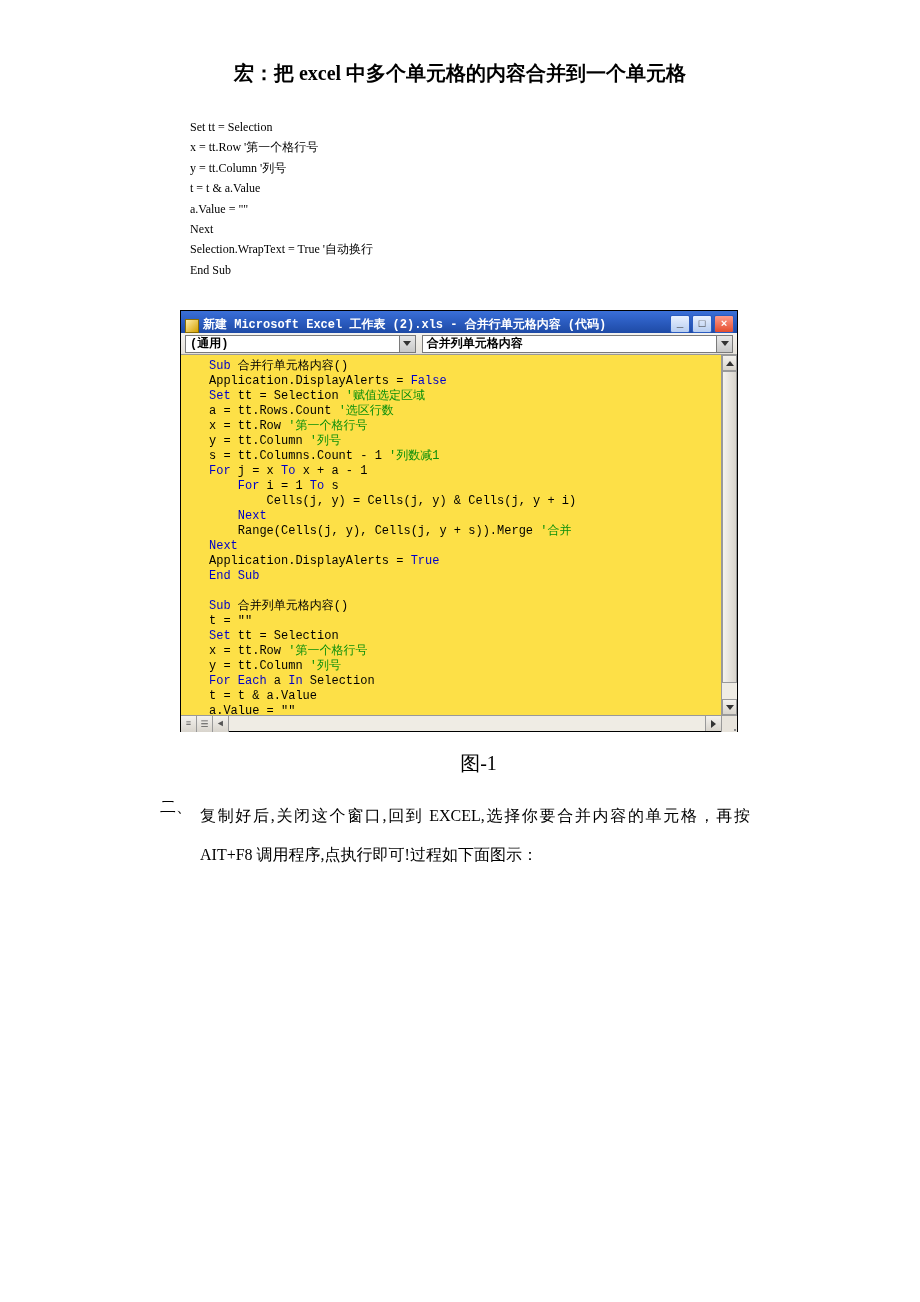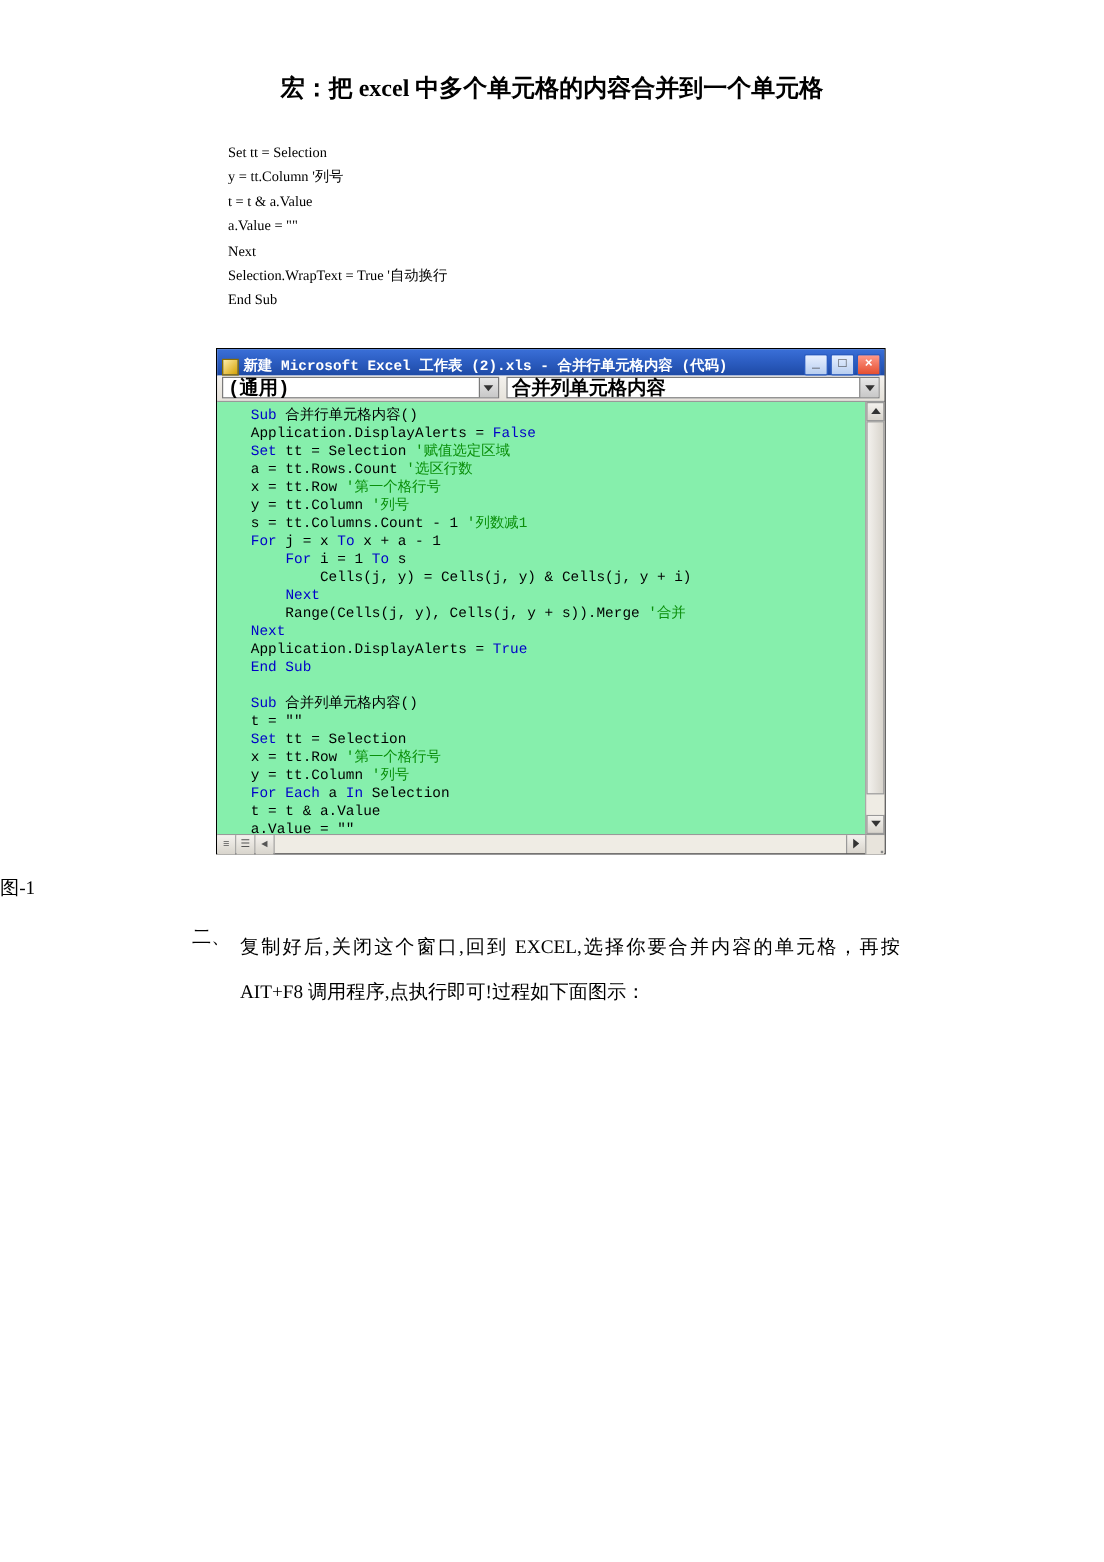--- a/index.html
+++ b/index.html
@@ -82,21 +82,21 @@
       align-items:center;
       padding: 0 4px;
       gap: 6px;
     }
     .combo {
       background:#fff;
       border:1px solid #7a7a7a;
       height:18px;
       display:flex;
       align-items:center;
-      font-size:16px;
+      font-size:12px;
       font-weight:bold;
       position:relative;
     }
     .combo.left { width: 240px; padding-left:4px; }
     .combo.right { width: 324px; padding-left:4px; }
     .combo-arrow {
       position:absolute; right:0; top:0; bottom:0;
       width:16px;
       background:linear-gradient(to bottom,#e8e8e8,#c8c8c8);
       border-left:1px solid #7a7a7a;
@@ -105,21 +105,21 @@
     .combo-arrow::after{
       content:""; width:0;height:0;border-left:4px solid transparent;border-right:4px solid transparent;border-top:5px solid #333;
     }
     .code-area-wrap {
       position:relative;
       height: 360px;
       display:flex;
     }
     .code-body {
       flex:1;
-      background:#86efac;
+      background:#fde047;
       font-family: "SimSun","Courier New",monospace;
       font-size:12px;
       line-height:1.25;
       padding: 4px 0 0 28px;
       overflow:hidden;
       white-space:pre;
     }
     .kw { color:#0000c8; }
     .cm { color:#0a8f0a; }
     .vscroll {
@@ -145,23 +145,24 @@
     .bottom-bar .htrack{flex:1;background:#efece4;}
     .bottom-bar .hscroll-right{
       width:16px;border-left:1px solid #999;background:linear-gradient(to bottom,#f4f2ee,#d8d4cc);display:flex;align-items:center;justify-content:center;
     }
     .bottom-bar .hscroll-right::after{content:"";width:0;height:0;border-top:4px solid transparent;border-bottom:4px solid transparent;border-left:5px solid #333;}
     .bottom-bar .grip{
       width:16px;height:16px;border-left:1px solid #999;background:#e8e4dc;display:flex;align-items:flex-end;justify-content:flex-end;padding:1px;
     }
     .grip span{width:2px;height:2px;background:#888;margin:1px 0 0 1px;display:block;}
     .caption {
-      text-align:left;
-      font-size:16px;
+      text-align:center;
+      font-size:20px;
       margin: 18px 0 20px 0;
+      padding-left: 37px;
     }
     .instruction-block {
       margin-left: 160px;
       margin-right: 170px;
     }
     .numlabel {
       float:left;
       font-size:16px;
       margin-right: 8px;
     }
@@ -172,20 +173,21 @@
       margin-left: 40px;
     }
   </style>
 </head>
 <body>
 
 <h1 class="page-title">宏：把 excel 中多个单元格的内容合并到一个单元格</h1>
 
 <div class="code-lines">
   <div>Set tt = Selection</div>
+  <div>x = tt.Row '第一个格行号</div>
   <div>y = tt.Column '列号</div>
   <div>t = t &amp; a.Value</div>
   <div>a.Value = ""</div>
   <div>Next</div>
   <div>Selection.WrapText = True '自动换行</div>
   <div>End Sub</div>
 </div>
 
 <div class="editor-window">
   <div class="titlebar">

